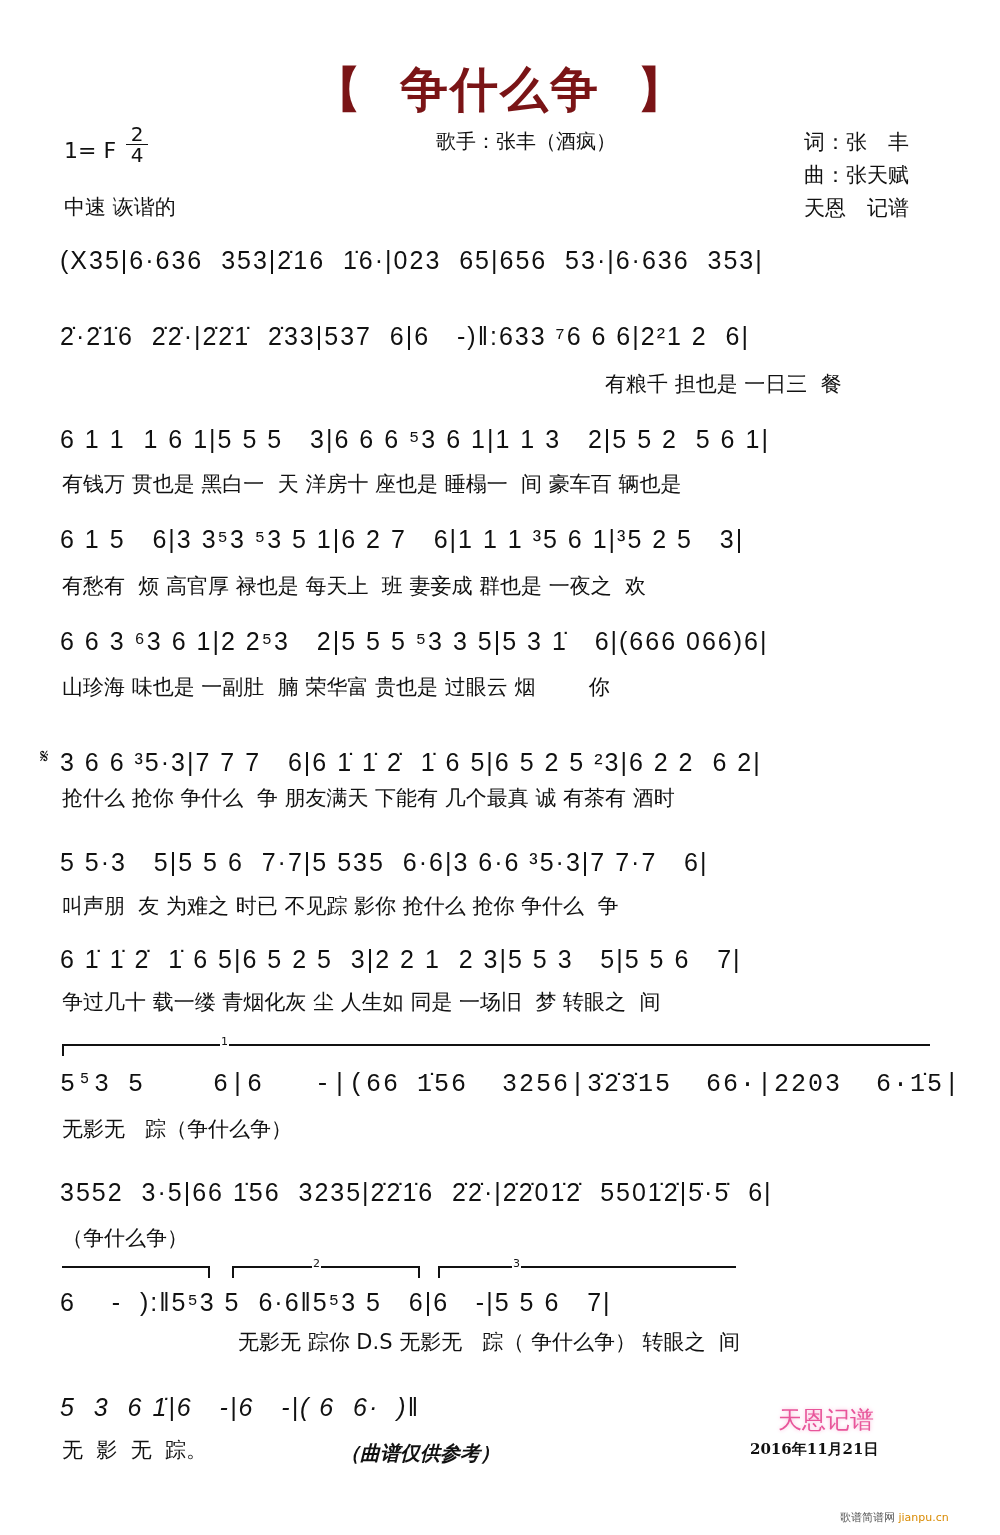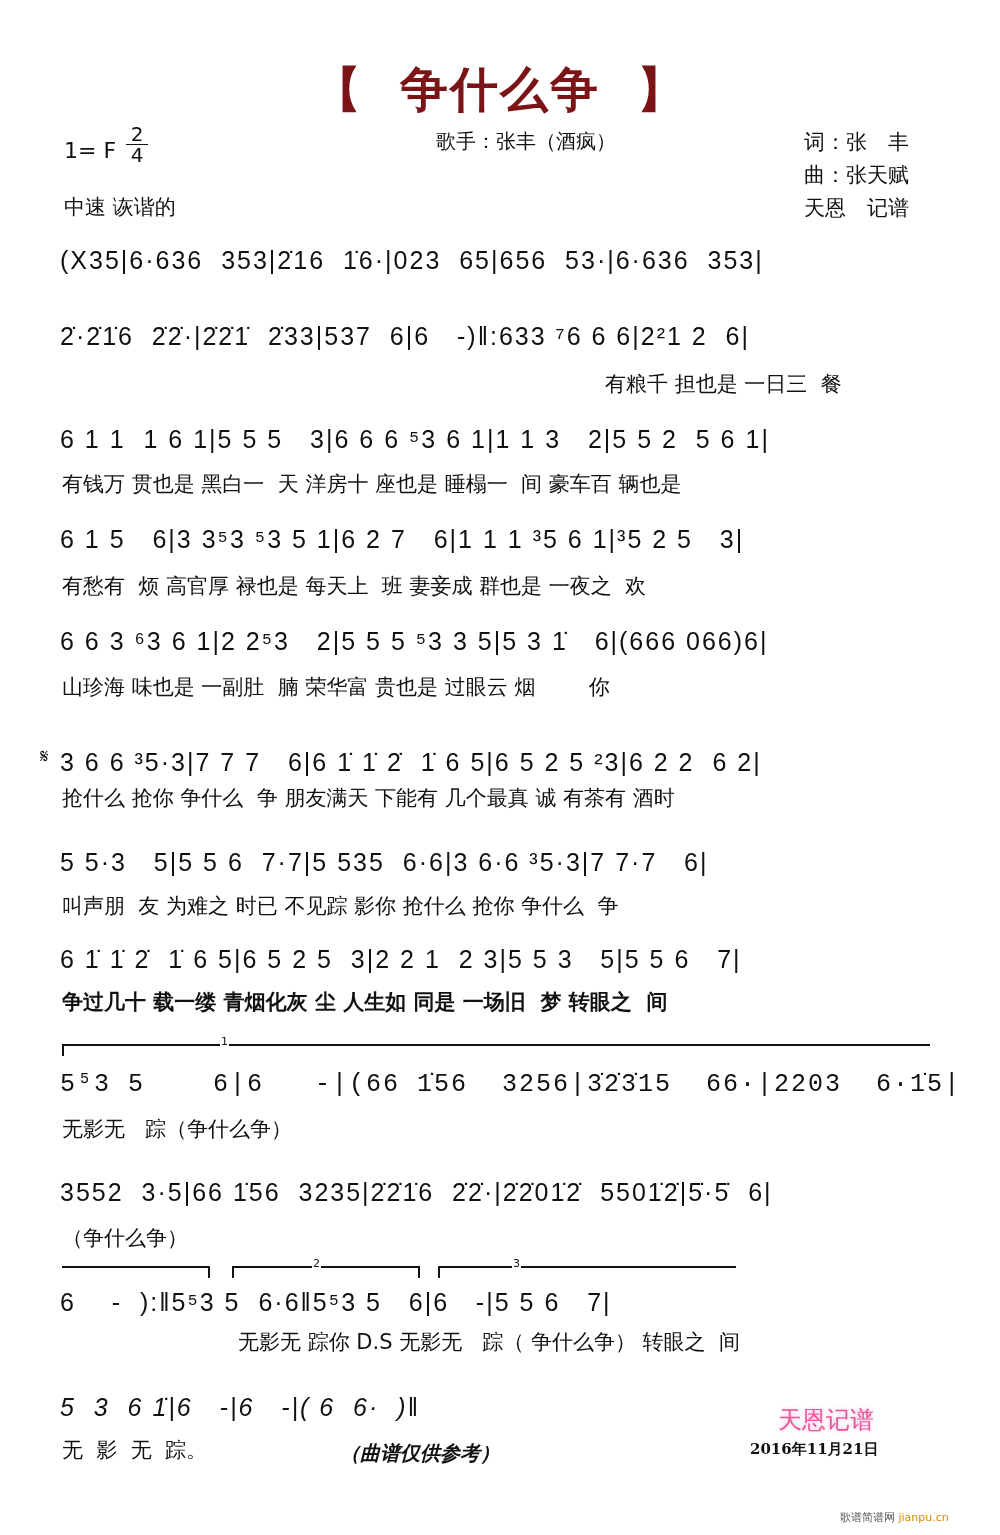--- a/index.html
+++ b/index.html
@@ -87,21 +87,21 @@
 <div class="lyr" style="top:784px; left:62px;">抢什么 抢你 争什么  争 朋友满天 下能有 几个最真 诚 有茶有 酒时</div>
 
 <div class="row" style="top:848px;">
   <span class="notes">5 5·3   5|5 5 6  7·7|5 535  6·6|3 6·6 ³5·3|7 7·7   6|</span>
 </div>
 <div class="lyr" style="top:892px; left:62px;">叫声朋  友 为难之 时已 不见踪 影你 抢什么 抢你 争什么  争</div>
 
 <div class="row" style="top:945px;">
   <span class="notes">6 1̇ 1̇ 2̇  1̇ 6 5|6 5 2 5  3|2 2 1  2 3|5 5 3   5|5 5 6   7|</span>
 </div>
-<div class="lyr" style="top:988px; left:62px;font-weight:bold;">争过几十 载一缕 青烟化灰 尘 人生如 同是 一场旧  梦 转眼之  间</div>
+<div class="lyr" style="top:988px; left:62px;">争过几十 载一缕 青烟化灰 尘 人生如 同是 一场旧  梦 转眼之  间</div>
 
 <div class="volta" style="left:62px; top:1044px; width:866px; border-right:none;">
   <span style="left:156px;">1</span>
 </div>
 <div class="row" style="top:1070px;font-family:Liberation Mono, monospace;">
   <span class="notes">5⁵3 5    6|6   -|(66 1̇56  3256|3̇2̇3̇15  66·|2203  6·1̇5|</span>
 </div>
 <div class="lyr" style="top:1115px; left:62px;">无影无   踪（争什么争）</div>
 
 <div class="row" style="top:1178px;">

